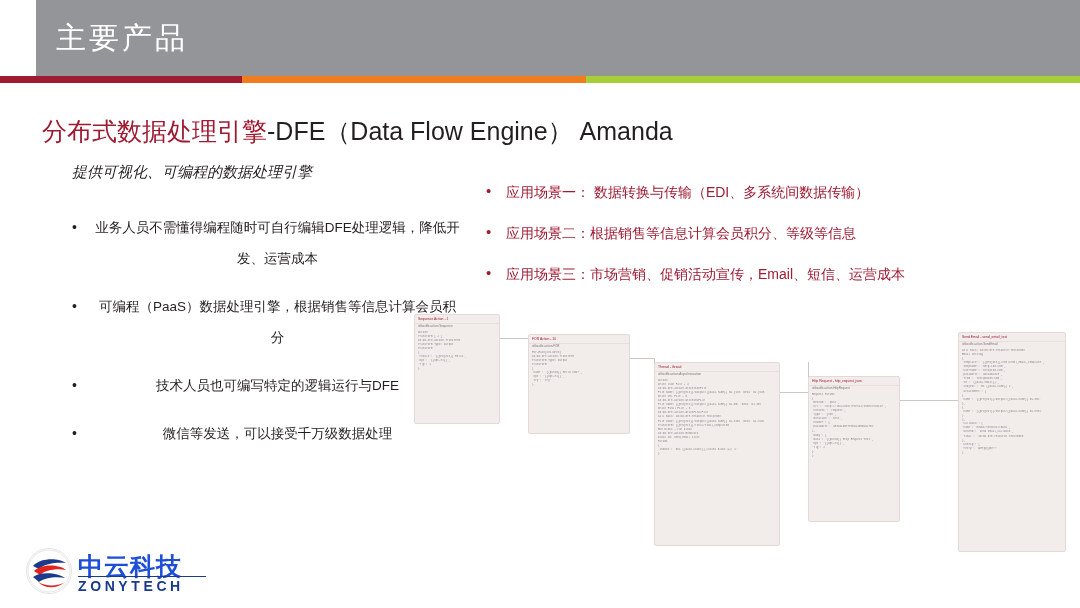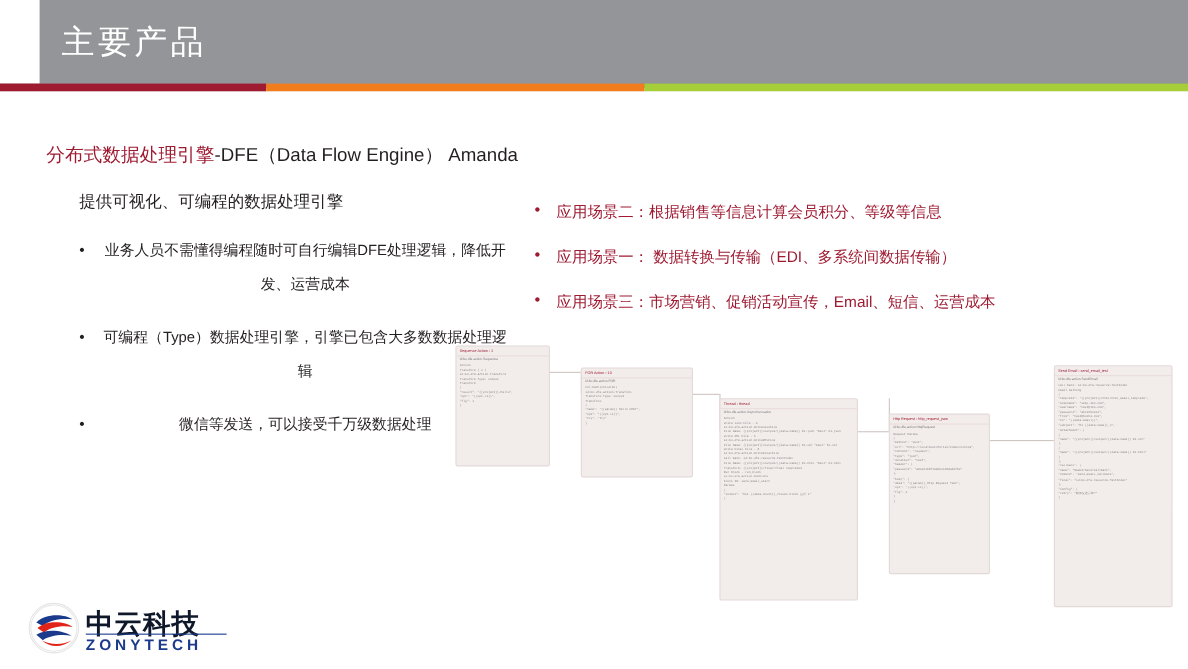--- a/index.html
+++ b/index.html
@@ -50,36 +50,37 @@
   }
   .bar-seg { height: 7px; }
   .bar-dark { width: 242px; background: #9e1b32; }
   .bar-orange { width: 344px; background: #f07c1e; }
   .bar-green { flex: 1 1 auto; background: #a6ce39; }
 
   
   .main-title {
     position: absolute;
     left: 42px;
-    top: 129px;
-    font-size: 17px;
+    top: 115px;
+    font-size: 25px;
     color: #231f20;
     white-space: nowrap;
   }
   .main-title .hl { color: #9e1b32; }
 
   
   .left-lead {
     position: absolute;
     left: 72px;
-    top: 172px;
+    top: 160px;
     width: 400px;
     font-size: 15px;
     color: #231f20;
     line-height: 24px;
+    font-style: italic;
   }
   .bullet-list {
     position: absolute;
     left: 66px;
     top: 212px;
     width: 395px;
   }
   .bullet {
     position: relative;
     padding-left: 28px;
@@ -188,21 +189,21 @@
     border-radius: 50%;
     background: #ffffff;
     border: 1px solid #e4e4e4;
     overflow: hidden;
   }
   .logo-text-cn {
     position: absolute;
     left: 52px;
     top: 2px;
     font-size: 25px;
-    color: #0f172a;
+    color: #1d4ed8;
     letter-spacing: 1px;
     font-weight: bold;
   }
   .logo-text-en {
     position: absolute;
     left: 52px;
     top: 30px;
     font-size: 14px;
     color: #1b3a8c;
     letter-spacing: 3.6px;
@@ -231,27 +232,28 @@
 </div>
 
 <div class="main-title">
   <span class="hl">分布式数据处理引擎</span><span>-DFE（Data Flow Engine） Amanda</span>
 </div>
 
 <div class="left-lead">提供可视化、可编程的数据处理引擎</div>
 
 <div class="bullet-list">
   <div class="bullet">业务人员不需懂得编程随时可自行编辑DFE处理逻辑，降低开发、运营成本</div>
-  <div class="bullet">可编程（Type）数据处理引擎，引擎已包含大多数数据处理逻辑</div>
+  <div class="bullet">可编程（PaaS）数据处理引擎，根据销售等信息计算会员积分</div>
+  <div class="bullet">技术人员也可编写特定的逻辑运行与DFE</div>
   <div class="bullet">微信等发送，可以接受千万级数据处理</div>
 </div>
 
 <div class="scenarios">
+  <div class="scenario">应用场景一： 数据转换与传输（EDI、多系统间数据传输）</div>
   <div class="scenario">应用场景二：根据销售等信息计算会员积分、等级等信息</div>
-  <div class="scenario">应用场景一： 数据转换与传输（EDI、多系统间数据传输）</div>
   <div class="scenario">应用场景三：市场营销、促销活动宣传，Email、短信、运营成本</div>
 </div>
 
 <div class="diagram">
 
   <div class="connector" style="left:98px; top:38px; width:30px;"></div>
   <div class="connector" style="left:228px; top:58px; width:26px;"></div>
   <div class="connector" style="left:378px; top:92px; width:30px;"></div>
   <div class="connector" style="left:498px; top:100px; width:60px;"></div>
   <div class="conn-v" style="left:128px; top:38px; height:20px;"></div>

